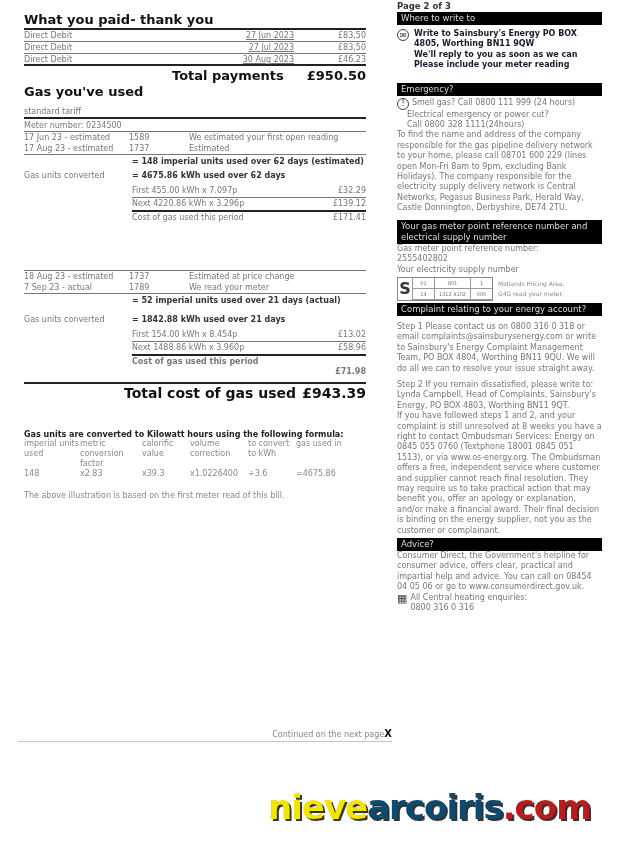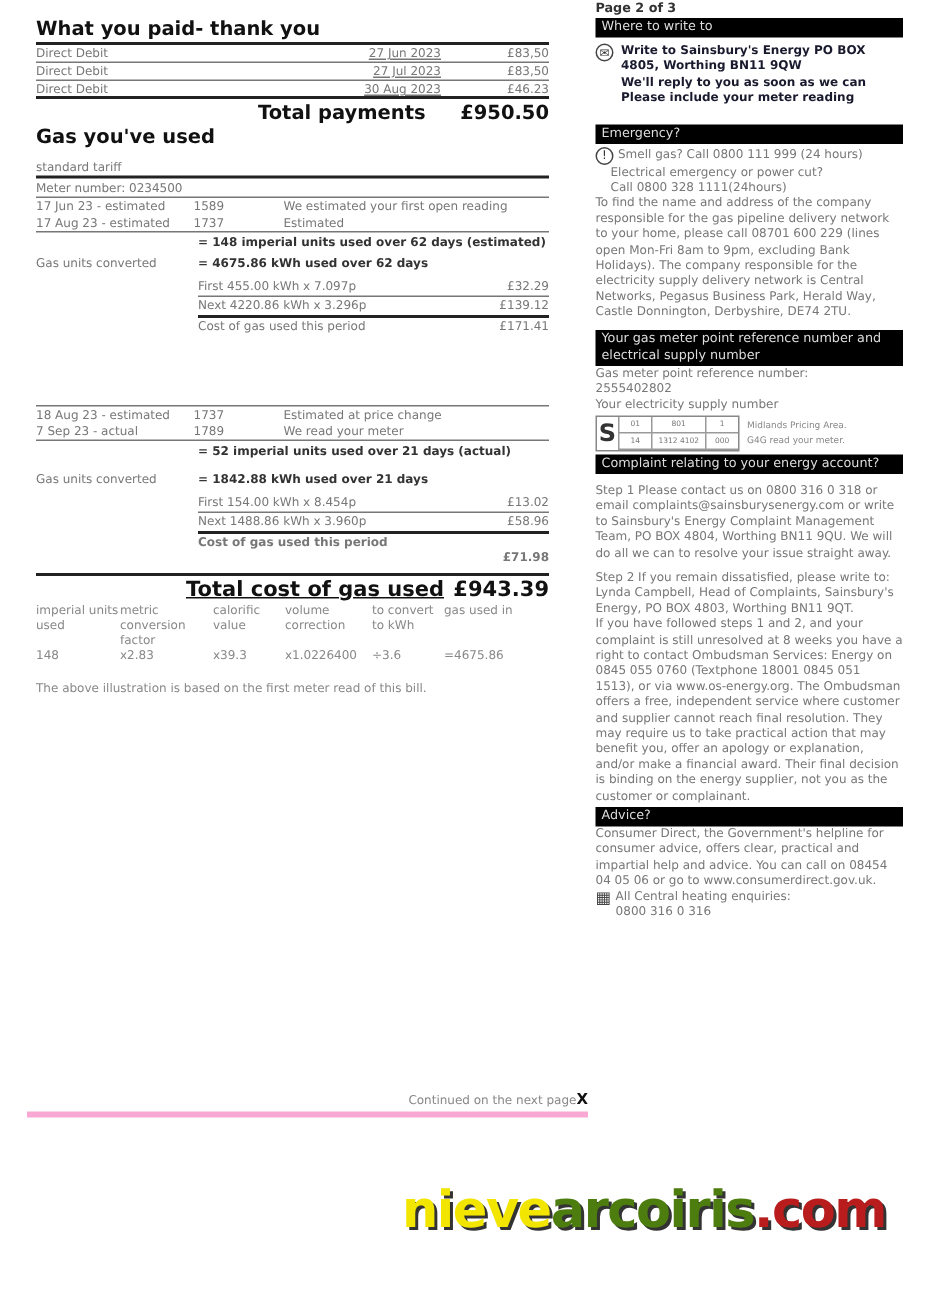--- a/index.html
+++ b/index.html
@@ -19,35 +19,35 @@
   .total .lbl { margin-left: 148px; width: 134px; }
   .total .amt { flex: 1; text-align: right; }
   .gas { font-size: 8px; color: #777; line-height: 11px; }
   .gas .g1 { width: 105px; }
   .gas .g2 { width: 60px; }
   .gas .g3 { flex: 1; }
   .bold-line { font-weight: bold; color: #333; }
   .cost-block { margin-left: 108px; }
   .cost-row { display: flex; justify-content: space-between; font-size: 8px; line-height: 12px; color: #777; }
   .grand { display: flex; font-weight: bold; color: #111; font-size: 14px; height: 20px; align-items: center; border-top: 2px solid #222; margin-top: 4px; }
-  .grand .lbl { margin-left: 100px; width: 186px; text-decoration: underline; }
+  .grand .lbl { margin-left: 100px; width: 186px; }
   .grand .amt { flex: 1; text-align: right; }
   .formula-title { font-weight: bold; color: #222; font-size: 8px; margin-top: 28px; }
   .formula-grid { display: grid; grid-template-columns: 56px 62px 48px 58px 48px 1fr; font-size: 8px; color: #888; line-height: 10px; }
   .note { font-size: 8px; color: #888; margin-top: 12px; }
   .bar { background: #000; color: #ddd; font-size: 8.5px; padding: 1px 4px; line-height: 11px; }
   .rtext { font-size: 8px; color: #777; line-height: 10.4px; }
   .rdark { color: #1a1a2e; font-weight: bold; }
   .icon-circle { width: 12px; height: 12px; border: 1px solid #444; border-radius: 50%; display: inline-flex; align-items: center; justify-content: center; font-size: 8px; color: #333; flex-shrink: 0; }
   .supply { display: flex; align-items: center; margin-top: 2px; }
   .supply-box { display: flex; border: 1px solid #888; }
   .supply-s { font-size: 16px; font-weight: bold; color: #333; width: 14px; text-align: center; line-height: 22px; }
   .supply-grid { display: grid; grid-template-columns: 22px 36px 22px; }
   .supply-grid span { border-left: 1px solid #999; border-bottom: 1px solid #999; font-size: 5px; text-align: center; line-height: 10px; color: #777; }
-  .footer { position: absolute; left: 18px; top: 728px; width: 374px; border-bottom: 4px solid #f9a8d4; font-size: 8px; color: #888; text-align: right; padding-bottom: 2px; }
+  .footer { position: absolute; left: 18px; top: 728px; width: 374px; border-bottom: 1px solid #f9a8d4; font-size: 8px; color: #888; text-align: right; padding-bottom: 2px; }
   .footer b { color: #111; font-size: 10px; }
   .watermark { position: absolute; left: 268px; top: 787px; font-family: "DejaVu Sans", sans-serif; font-weight: bold; font-size: 34px; letter-spacing: -1px;
                text-shadow: 2px 2px 0 #333; }
 </style>
 </head>
 <body>
 
 <div class="left">
   <div class="h1 thick">What you paid- thank you</div>
   <div>
@@ -132,20 +132,21 @@
     <div class="cost-row bold-line" style="height:22px; align-items:flex-end;">
         <span style="align-self:flex-start;">Cost of gas used this period</span>
         <span>£71.98</span>
       </div>
   </div>
   <div class="grand">
     <span class="lbl">Total cost of gas used</span>
     <span class="amt">£943.39</span>
   </div>
 
+  <div class="formula-title">Gas units are converted to Kilowatt hours using the following formula:</div>
   <div class="formula-grid">
     <span>imperial units used</span>
     <span>metric conversion factor</span>
     <span>calorific value</span>
     <span>volume correction</span>
     <span>to convert to kWh</span>
     <span>gas used in</span>
     <span>148</span>
     <span>x2.83</span>
     <span>x39.3</span>
@@ -213,14 +214,14 @@
       <div>0800 316 0 316</div>
     </div>
   </div>
 </div>
 
 <div class="footer">
   <span>Continued on the next page</span><b>X</b>
 </div>
 
 <div class="watermark">
-  <span style="color:#f2e600;">nieve</span><span style="color:#4d7c0f;text-align:right;">arcoiris</span><span style="color:#b91c1c;">.com</span>
+  <span style="color:#f2e600;">nieve</span><span style="color:#0c4a6e;text-align:right;">arcoiris</span><span style="color:#b91c1c;">.com</span>
 </div>
 
 </body></html>

